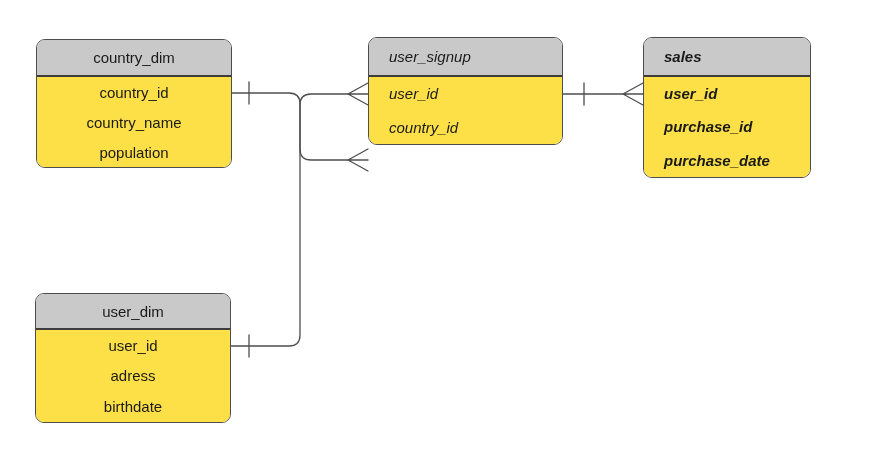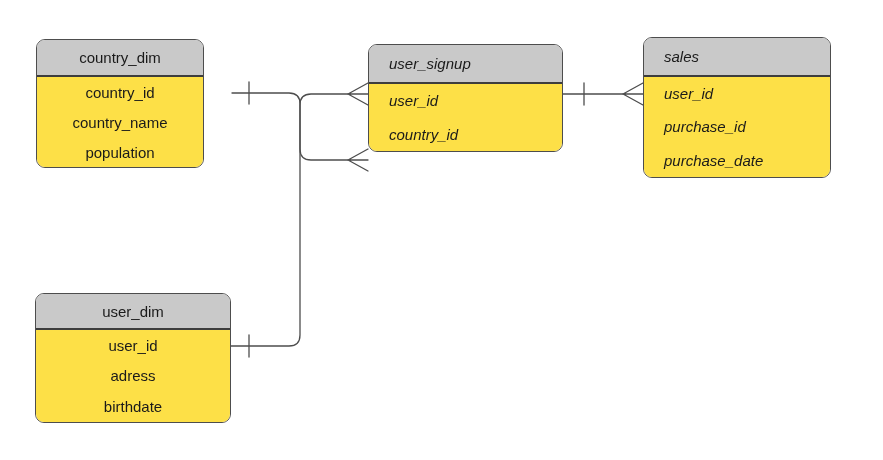--- a/index.html
+++ b/index.html
@@ -70,34 +70,34 @@
       <path d="M 368 83 L 348 94 L 368 94 M 348 94 L 368 105"></path>
     </g>
 
     <g>
       <path d="M 563 94 H 623"></path>
       <line x1="584" y1="83" x2="584" y2="105"></line>
       <path d="M 643 83 L 623 94 L 643 94 M 623 94 L 643 105"></path>
     </g>
   </svg>
 
-  <div class="entity" style="left:36px; top:39px; width:168px; --hh:37px; --rh:30px;">
+  <div class="entity" style="left:36px; top:39px; width:196px; --hh:37px; --rh:30px;">
     <div class="hdr">country_dim</div>
     <div class="row">country_id</div>
     <div class="row alt">country_name</div>
     <div class="row">population</div>
   </div>
 
-  <div class="entity italic leftalign" style="left:368px; top:37px; width:195px;margin-top:7px; --hh:39px; --rh:33.4px;">
+  <div class="entity italic leftalign" style="left:368px; top:37px; width:195px; --hh:39px; --rh:33.4px;">
     <div class="hdr">user_signup</div>
     <div class="row">user_id</div>
     <div class="row">country_id</div>
   </div>
 
-  <div class="entity italic leftalign" style="left:643px; top:37px; width:188px; --hh:39px; --rh:33.3px;">
+  <div class="entity italic leftalign" style="left:643px; top:37px; width:168px;font-weight:bold; --hh:39px; --rh:33.3px;">
     <div class="hdr">sales</div>
     <div class="row">user_id</div>
     <div class="row">purchase_id</div>
     <div class="row alt">purchase_date</div>
   </div>
 
   <div class="entity" style="left:35px; top:293px; width:196px;text-align:right; --hh:36px; --rh:30.6px;">
     <div class="hdr">user_dim</div>
     <div class="row">user_id</div>
     <div class="row alt">adress</div>

